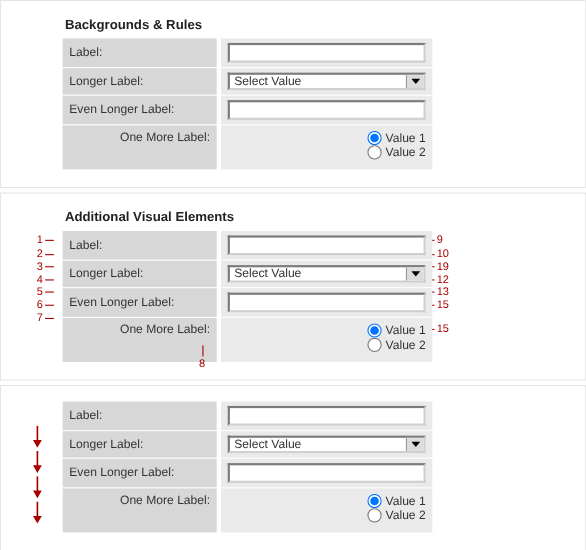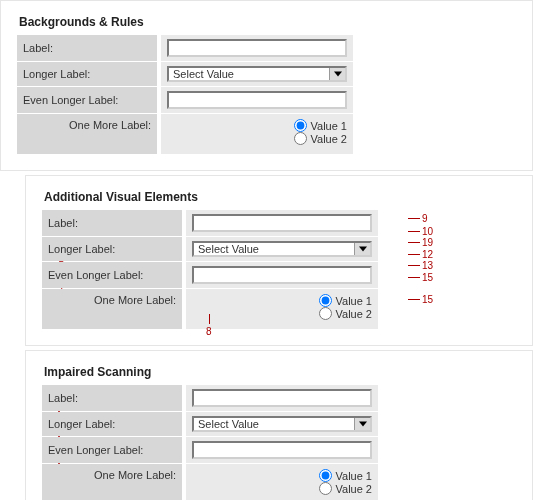--- a/index.html
+++ b/index.html
@@ -7,24 +7,24 @@
     margin: 0;
     padding: 0;
     font-family: Verdana, Geneva, sans-serif;
     font-size: 11px;
     color: #333;
     background: #fff;
     width: 533px;
   }
   .section {
     border: 1px solid #e5e5e5;
-    padding: 14px 20px 16px 16px;
+    padding: 14px 20px 16px 56px;
     position: relative;
   }
-  .section + .section { margin-top: 4px; margin-left: 25px; }
+  .section + .section { margin-top: 4px; }
   .heading {
     font-weight: bold;
     font-size: 12px;
     margin: 0 0 6px 2px;
     color: #222;
   }
   .form {
     display: grid;
     grid-template-columns: 140px 192px;
     column-gap: 4px;
@@ -245,21 +245,20 @@
             <span>Value 2</span>
           </label>
       </div>
     </div>
   </div>
 
   <span class="annB" style="left:180px; top:150px;"><span class="tickv"></span><span>8</span></span>
 </div>
 
 <div class="section">
-  <div class="heading">Impaired Scanning</div>
 
   <span class="arrowDown" style="top:36px"><svg viewBox="0 0 10 20">
         <line x1="5" y1="0" x2="5" y2="15" stroke="#a00" stroke-width="1.5"></line>
         <polygon points="1,13 9,13 5,20" fill="#a00"></polygon>
       </svg></span>
   <span class="arrowDown" style="top:59px"><svg viewBox="0 0 10 20">
         <line x1="5" y1="0" x2="5" y2="15" stroke="#a00" stroke-width="1.5"></line>
         <polygon points="1,13 9,13 5,20" fill="#a00"></polygon>
       </svg></span>
   <span class="arrowDown" style="top:82px"><svg viewBox="0 0 10 20">

